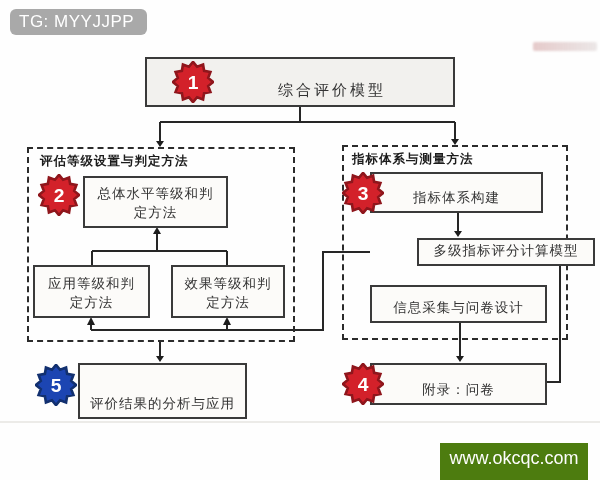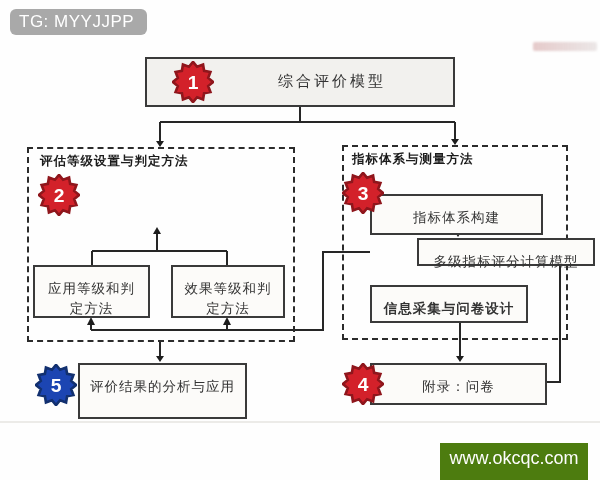--- a/index.html
+++ b/index.html
@@ -13,37 +13,37 @@
   .site-badge{position:absolute;left:440px;top:443px;width:148px;height:42px;background:#4d7c0f;
               color:#fdfdfd;font-family:"Liberation Sans","DejaVu Sans",sans-serif;
               font-size:18px;line-height:31px;text-align:center;}
   .smudge{position:absolute;left:533px;top:42px;width:64px;height:9px;
           background:linear-gradient(90deg,rgba(191,120,120,.38),rgba(170,150,150,.22));
           filter:blur(1px);border-radius:2px;}
   .bottom-edge{position:absolute;left:0;top:421px;width:600px;height:2px;background:#ecebe8;}
 
   
   .node{position:absolute;border:2px solid #3a3a3a;background:#fcfbf9;box-sizing:border-box;
-        display:flex;align-items:flex-start;justify-content:center;text-align:center;
-        color:#333;font-size:13.5px;letter-spacing:1px;line-height:1.45;padding:12px 6px;z-index:2;}
+        display:flex;align-items:flex-end;justify-content:center;text-align:center;
+        color:#333;font-size:13.5px;letter-spacing:1px;line-height:1.45;padding:3px 6px;z-index:2;}
   .group{position:absolute;border:2px dashed #2b2b2b;box-sizing:border-box;z-index:1;}
   .group-title{position:absolute;font-weight:bold;font-size:12.5px;color:#1c1c1c;letter-spacing:1px;z-index:2;text-align:center;}
 
   #box-root{left:145px;top:57px;width:310px;height:50px;background:#f2f1ee;font-size:15px;
             letter-spacing:3px;padding-left:70px;}
   #group-left{left:27px;top:147px;width:268px;height:195px;}
   #group-right{left:342px;top:145px;width:226px;height:195px;}
   #title-left{left:40px;top:153px;}
   #title-right{left:352px;top:151px;}
   #box-overall{left:83px;top:176px;width:145px;height:52px;}
   #box-apply{left:33px;top:265px;width:117px;height:53px;}
   #box-effect{left:171px;top:265px;width:114px;height:53px;}
-  #box-ind{left:370px;top:172px;width:173px;height:41px;margin-top:22px;}
+  #box-ind{left:370px;top:172px;width:173px;height:41px;}
   #box-multi{left:370px;top:238px;width:178px;height:28px;margin-left:47px;}
-  #box-info{left:370px;top:285px;width:158px;height:38px;font-weight:bold;}
+  #box-info{left:370px;top:285px;width:177px;height:38px;}
   #box-appendix{left:370px;top:363px;width:177px;height:42px;}
   #box-result{left:78px;top:363px;width:169px;height:56px;}
 
   
   .seal{position:absolute;width:42px;height:42px;z-index:3;}
   #seal-1{left:172px;top:61px;}
   #seal-2{left:38px;top:174px;}
   #seal-3{left:342px;top:172px;}
   #seal-4{left:342px;top:363px;}
   #seal-5{left:35px;top:364px;}
@@ -92,20 +92,23 @@
   <div id="box-root" class="node">
     <span>综合评价模型</span>
   </div>
 
   <div id="group-left" class="group"></div>
   <div id="title-left" class="group-title">评估等级设置与判定方法</div>
 
   <div id="group-right" class="group"></div>
   <div id="title-right" class="group-title">指标体系与测量方法</div>
 
+  <div id="box-overall" class="node">
+    <span>总体水平等级和判定方法</span>
+  </div>
   <div id="box-apply" class="node">
     <span>应用等级和判定方法</span>
   </div>
   <div id="box-effect" class="node">
     <span>效果等级和判定方法</span>
   </div>
 
   <div id="box-ind" class="node">
     <span>指标体系构建</span>
   </div>

